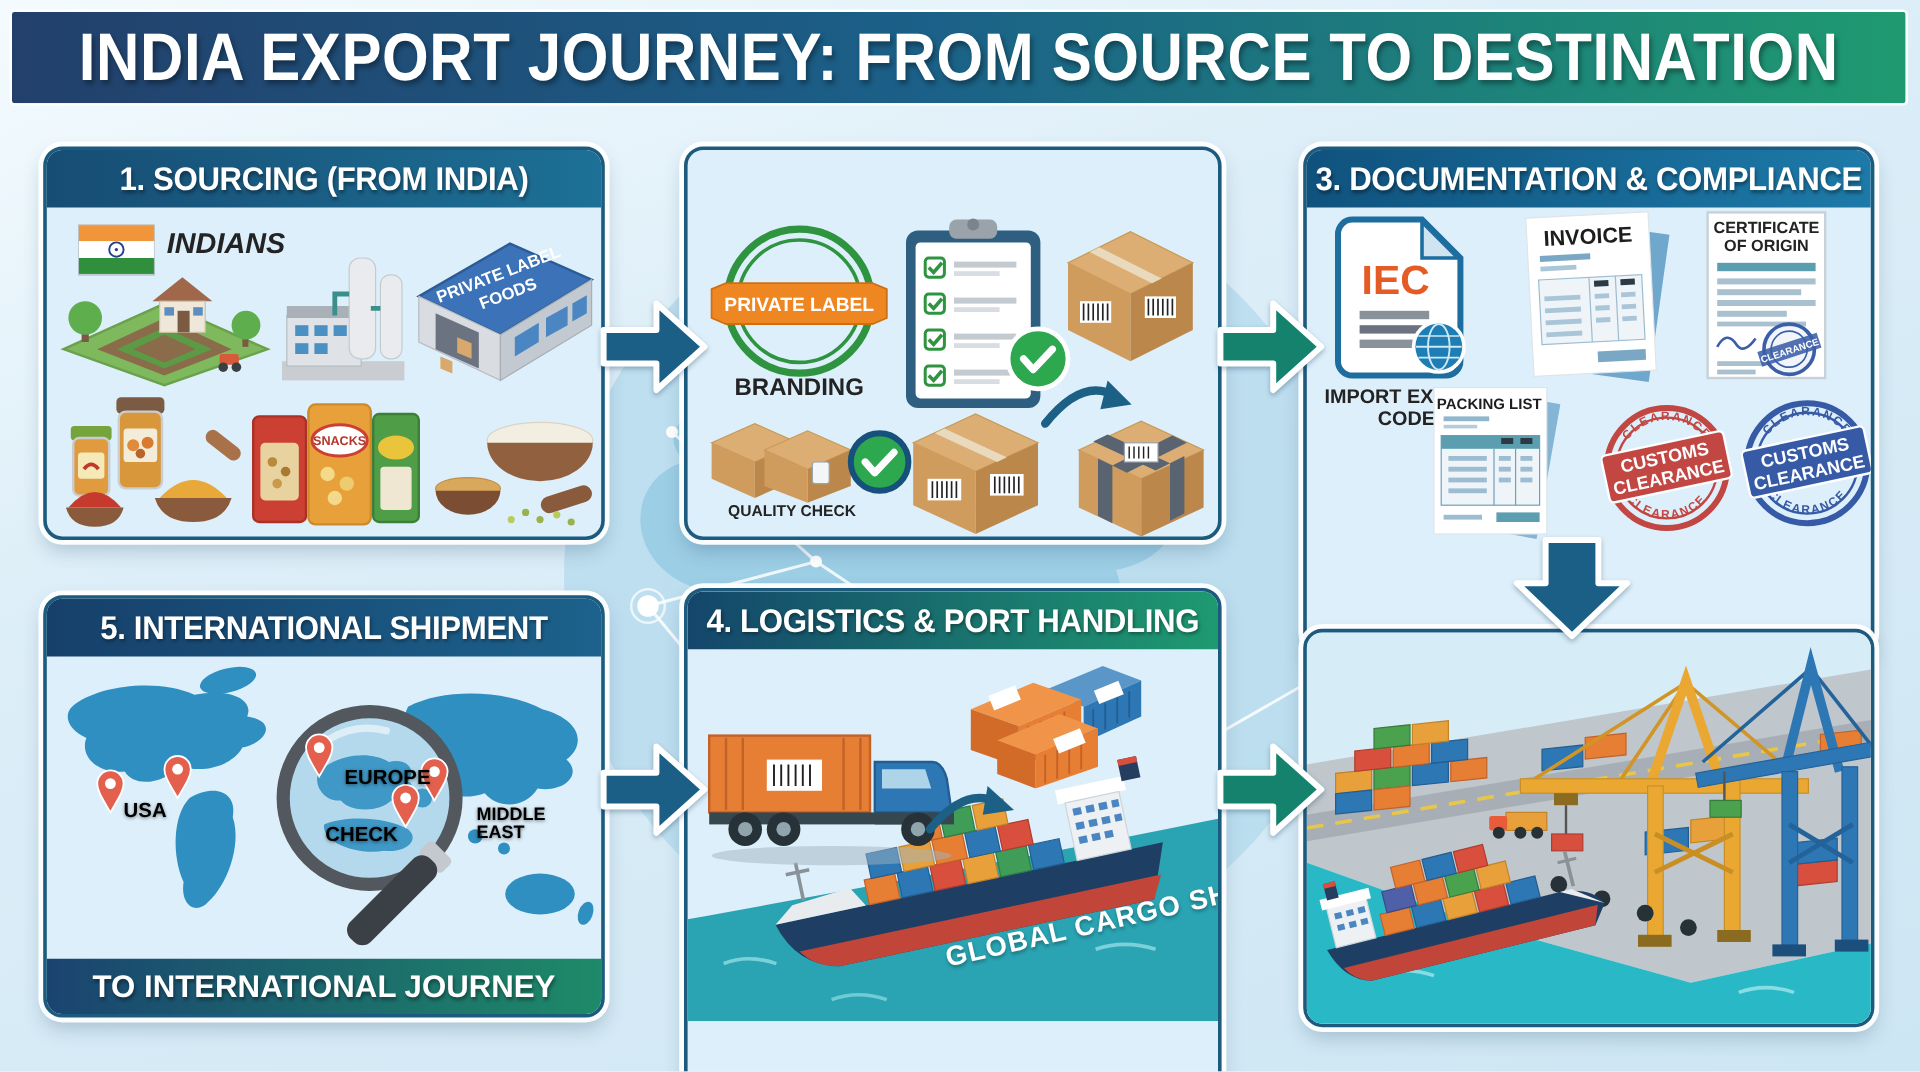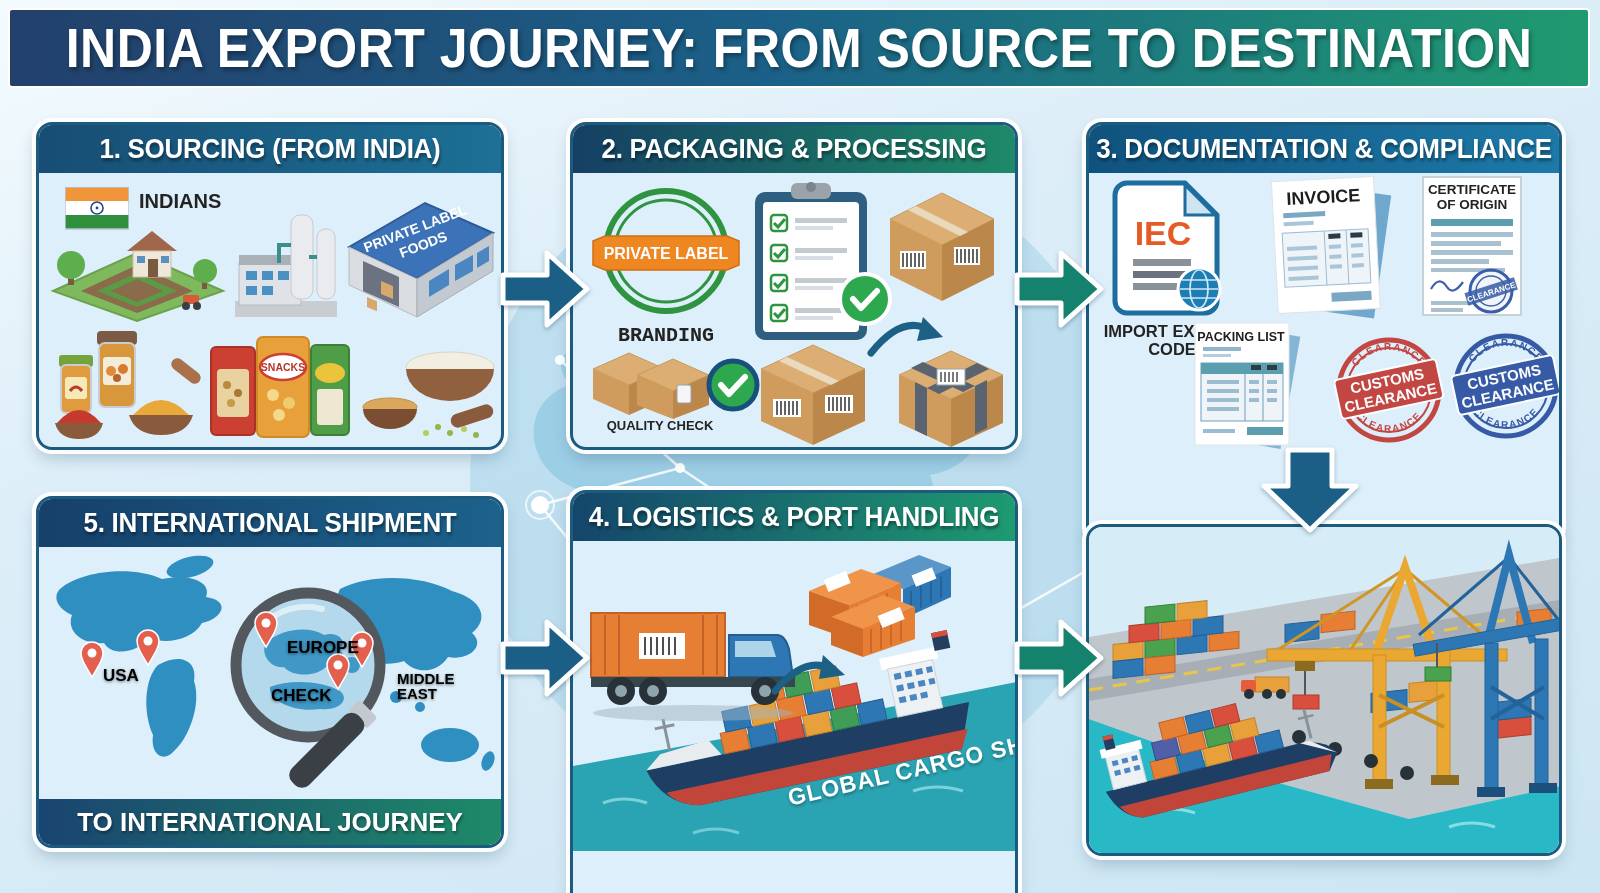--- a/index.html
+++ b/index.html
@@ -80,21 +80,21 @@
     </div>
 
     <svg class="abs" style="left:26px;top:62px;" width="64" height="44">
       <rect x="0" y="0" width="64" height="14" fill="#f0953a"></rect>
       <rect x="0" y="14" width="64" height="14" fill="#ffffff"></rect>
       <rect x="0" y="28" width="64" height="14" fill="#2f8f3c"></rect>
       <circle cx="32" cy="21" r="6" fill="none" stroke="#27408b" stroke-width="1.6"></circle>
       <circle cx="32" cy="21" r="1.4" fill="#27408b"></circle>
       <rect x="0" y="0" width="64" height="42" fill="none" stroke="#b9c6cf" stroke-width="1.5"></rect>
     </svg>
-    <div class="cap" style="left:100px;top:66px;font-size:20px;">INDIANS</div>
+    <div class="cap" style="left:100px;top:66px;font-size:24px;font-style:italic;">INDIANS</div>
 
     <svg class="abs" style="left:6px;top:88px;" width="185" height="112">
       <polygon points="8,78 92,40 178,78 92,108" fill="#7fb95e" stroke="#6aa24c" stroke-width="2"></polygon>
       <polygon points="36,78 92,52 148,78 92,100" fill="#8a6b4a"></polygon>
       <polygon points="52,78 92,60 132,78 92,94" fill="#5d9a45"></polygon>
       <polygon points="66,78 92,66 118,78 92,89" fill="#8a6b4a"></polygon>
       <polygon points="82,38 107,18 132,38" fill="#a0674a"></polygon>
       <rect x="88" y="38" width="38" height="26" fill="#efe7da" stroke="#cbbfa8"></rect>
       <rect x="103" y="46" width="10" height="18" fill="#7b5a42"></rect>
       <rect x="92" y="43" width="8" height="7" fill="#5a8fc0"></rect>
@@ -182,31 +182,28 @@
       <rect x="96" y="86" width="44" height="14" rx="7" fill="#8a5a3c" transform="rotate(-18 118 93)"></rect>
       <circle cx="84" cy="104" r="3" fill="#9ab24c"></circle>
         <circle cx="96" cy="110" r="3" fill="#9ab24c"></circle>
       <circle cx="110" cy="106" r="3" fill="#b8cc5e"></circle>
         <circle cx="122" cy="112" r="3" fill="#9ab24c"></circle>
       <circle cx="72" cy="110" r="3" fill="#b8cc5e"></circle>
     </svg>
   </section>
 
   <section class="panel" style="left:570px;top:122px;width:448px;height:328px;">
-    <div class="panel-header hdr-bluegreen">
-      <span class="panel-title">2. PACKAGING &amp; PROCESSING</span>
-    </div>
 
     <svg class="abs" style="left:18px;top:56px;" width="150" height="142">
       <circle cx="75" cy="70" r="60" fill="none" stroke="#2e9440" stroke-width="6"></circle>
       <circle cx="75" cy="70" r="51" fill="none" stroke="#2e9440" stroke-width="3"></circle>
       <polygon points="2,60 14,55 136,55 148,60 148,84 136,89 14,89 2,84" fill="#ee8722" stroke="#cf6f12" stroke-width="1.5"></polygon>
       <text x="75" y="78" text-anchor="middle" font-size="16" font-weight="bold" fill="#ffffff">PRIVATE LABEL</text>
     </svg>
-    <div class="cap" style="left:18px;top:200px;width:150px;font-size:20px;font-family:Liberation Mono, monospace;">BRANDING</div>
+    <div class="cap" style="left:18px;top:188px;width:150px;font-size:20px;">BRANDING</div>
 
     <svg class="abs" style="left:172px;top:52px;" width="148" height="172">
       <rect x="10" y="15" width="112" height="148" rx="10" fill="#2e5f80"></rect>
       <rect x="18" y="25" width="96" height="130" rx="4" fill="#ffffff"></rect>
       <rect x="46" y="6" width="40" height="16" rx="6" fill="#9aa2aa"></rect>
       <circle cx="66" cy="10" r="5" fill="#7b848c"></circle>
       <g>
         <rect x="26" y="38" width="16" height="16" rx="3" fill="#fff" stroke="#2e9440" stroke-width="2.5"></rect>
         <path d="M29,46 l4,4 l7,-8" stroke="#2e9440" stroke-width="3" fill="none"></path>
         <rect x="50" y="41" width="52" height="5" fill="#c3cbd1"></rect>

